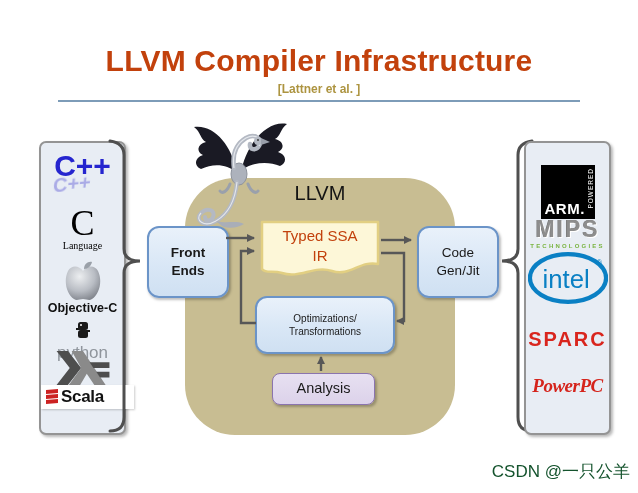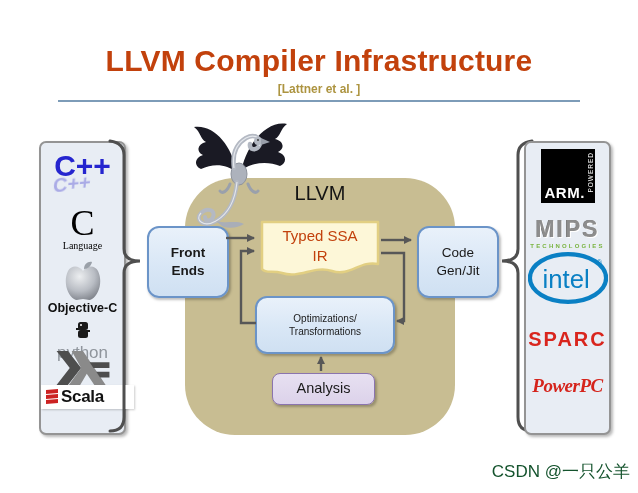--- a/index.html
+++ b/index.html
@@ -73,21 +73,21 @@
   .c-sub{font-size:10px;margin-top:1px;}
   .apple-wrap{top:118px;position:absolute;}
   .objc{top:158px;position:absolute;font-size:12.5px;font-weight:bold;color:#111;}
   .python-wrap{top:178px;position:absolute;flex-direction:column;gap:4px;align-items:center;}
   .python-text{font-size:17px;color:#8f959c;}
   .haskell-wrap{top:208px;position:absolute;}
   .scala-wrap{top:242px;position:absolute;flex-direction:row;gap:3px;align-items:center;
     background:#fff;padding:2px 5px;box-shadow:1px 1px 2px rgba(0,0,0,.2);}
   .scala-text{font-size:17px;font-weight:bold;color:#111;letter-spacing:-.3px;}
   
-  .arm-wrap{top:6px;position:absolute;}
+  .arm-wrap{top:22px;position:absolute;}
   .arm-sq{width:54px;height:54px;background:#000;position:relative;}
   .arm-text{position:absolute;left:4px;bottom:2px;color:#fff;font-weight:bold;font-size:15px;letter-spacing:.5px;}
   .arm-vert{position:absolute;right:1px;top:3px;color:#fff;font-size:6.5px;letter-spacing:1px;
     writing-mode:vertical-rl;transform:rotate(180deg);}
   .mips-wrap{top:75px;position:absolute;}
   .mips-main{font-size:23px;font-weight:800;color:#8d8d8d;letter-spacing:2px;line-height:1;
     text-shadow:1px 1px 0 #fff,-0.5px -0.5px 0 #6f6f6f;}
   .mips-sub{font-size:6px;font-weight:bold;letter-spacing:2.2px;color:#79b43f;margin-top:2px;}
   .intel-wrap{top:108px;position:absolute;}
   .sparc{top:185px;position:absolute;font-size:20px;font-weight:bold;color:#d9251d;letter-spacing:2px;}

